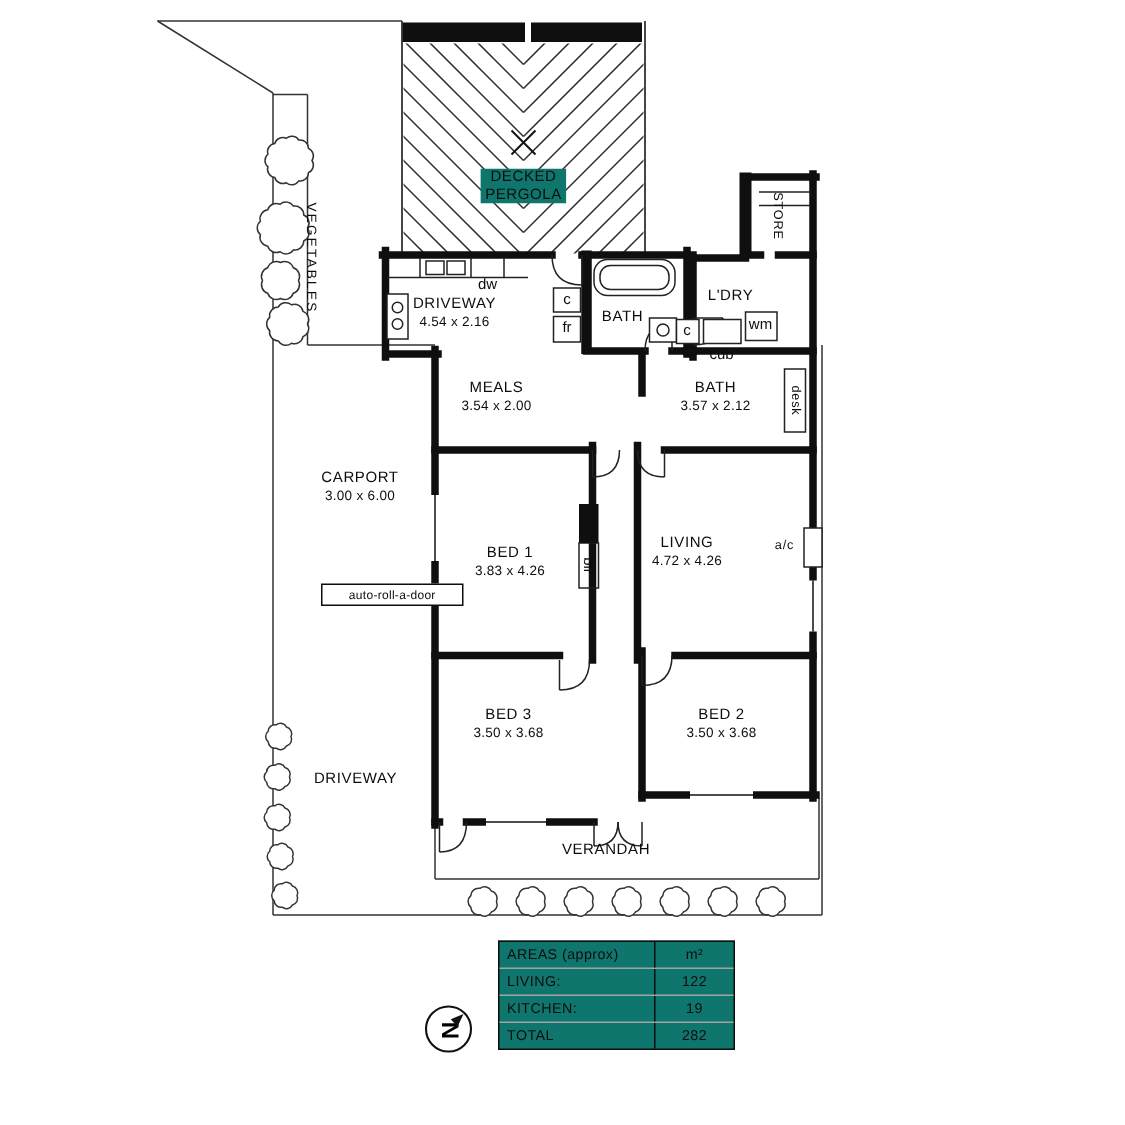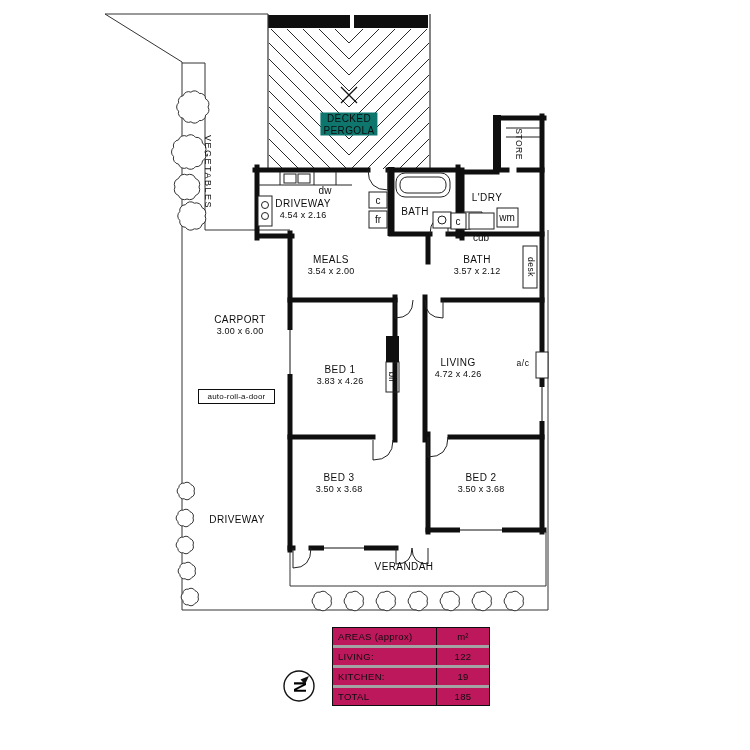--- a/index.html
+++ b/index.html
@@ -7,26 +7,26 @@
   #page{position:relative;width:750px;height:750px;background:#ffffff;
         font-family:"Liberation Sans",sans-serif;color:#0d0d0d;overflow:hidden}
   #plan-svg{position:absolute;left:0;top:0}
   .lbl{position:absolute;transform:translate(-50%,-50%);text-align:center;
        font-size:10px;line-height:11.5px;letter-spacing:.4px;white-space:nowrap;color:#0d0d0d}
   .lbl .dims{font-size:9px;letter-spacing:.2px}
   .lbl.v{transform:translate(-50%,-50%) rotate(90deg)}
   .lbl.small{font-size:10px;letter-spacing:0;line-height:9px}
   .lbl.mid{font-size:8.5px;letter-spacing:.5px}
   .lbl.bg{background:#0f766e;padding:0 3px}
-  .ard{position:absolute;left:198px;top:389px;width:77px;height:15px;border:1px solid #0d0d0d;
+  .ard{position:absolute;left:214px;top:389px;width:95px;height:15px;border:1px solid #0d0d0d;
        background:#fff;display:flex;align-items:center;justify-content:center;
        font-size:8px;letter-spacing:.2px}
   .areas{position:absolute;left:332px;top:627px;width:158px;border:1.4px solid #0d0d0d;
-         font-size:9.5px;letter-spacing:.3px;background:#be185d}
-  .arow{display:flex;align-items:stretch;border-top:3px solid #a3a3a3}
+         font-size:9.5px;letter-spacing:.3px;background:#0f766e}
+  .arow{display:flex;align-items:stretch;border-top:1px solid #a3a3a3}
   .arow:first-child{border-top:0}
   .al{flex:1;padding:3px 5px;border-right:1px solid #0d0d0d}
   .av{width:52px;display:flex;align-items:center;justify-content:center}
 </style>
 </head>
 <body>
 
 <div id="page">
 
   <svg id="plan-svg" width="750" height="750" viewBox="0 0 750 750">
@@ -267,17 +267,17 @@
     <div class="arow">
       <div class="al">LIVING:</div>
       <div class="av">122</div>
     </div>
     <div class="arow">
       <div class="al">KITCHEN:</div>
       <div class="av">19</div>
     </div>
     <div class="arow">
       <div class="al">TOTAL</div>
-      <div class="av">185</div>
+      <div class="av">282</div>
     </div>
   </div>
 
 </div>
 
 </body></html>

